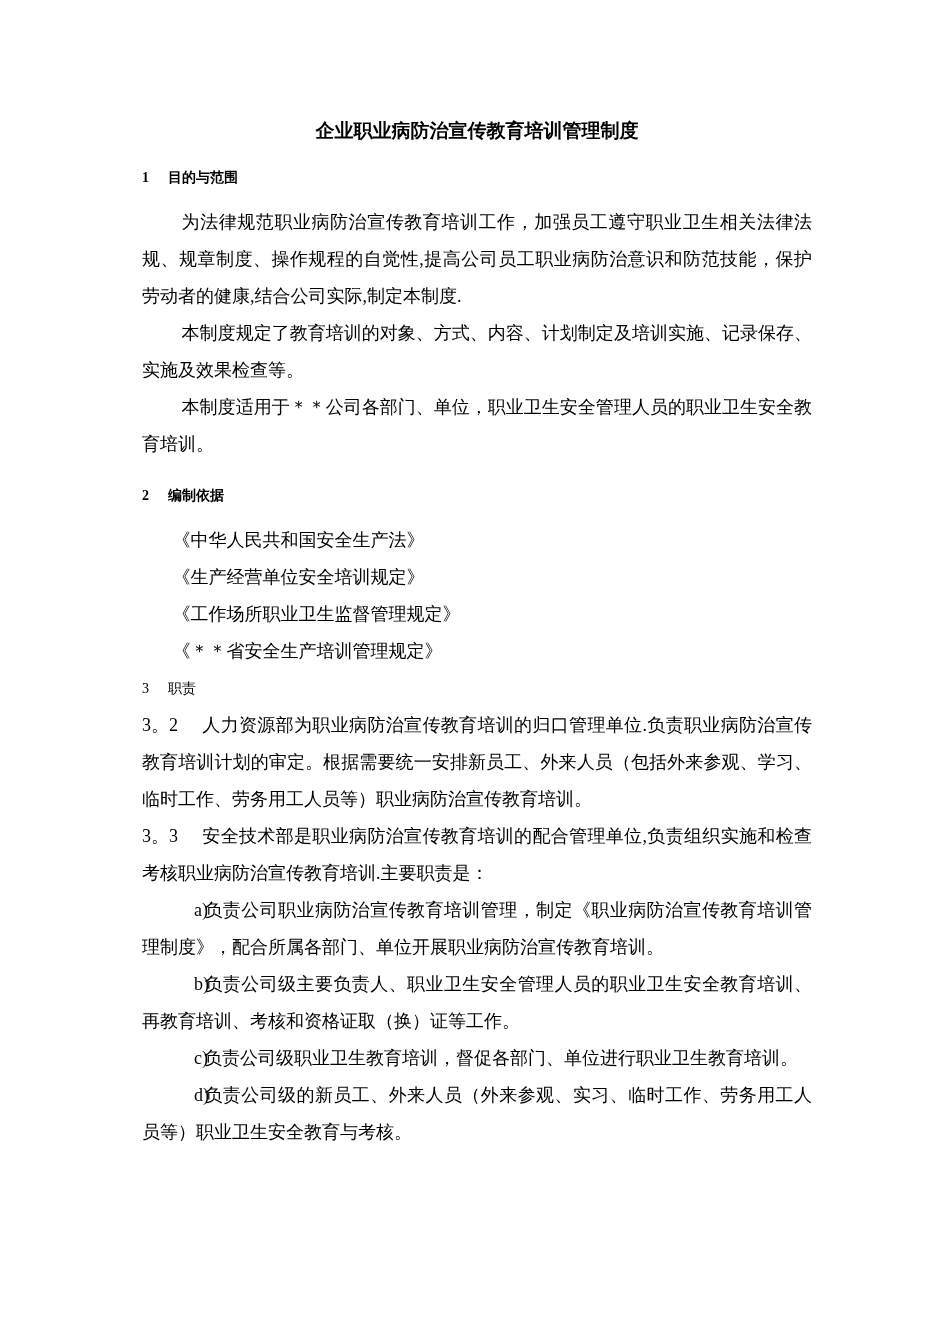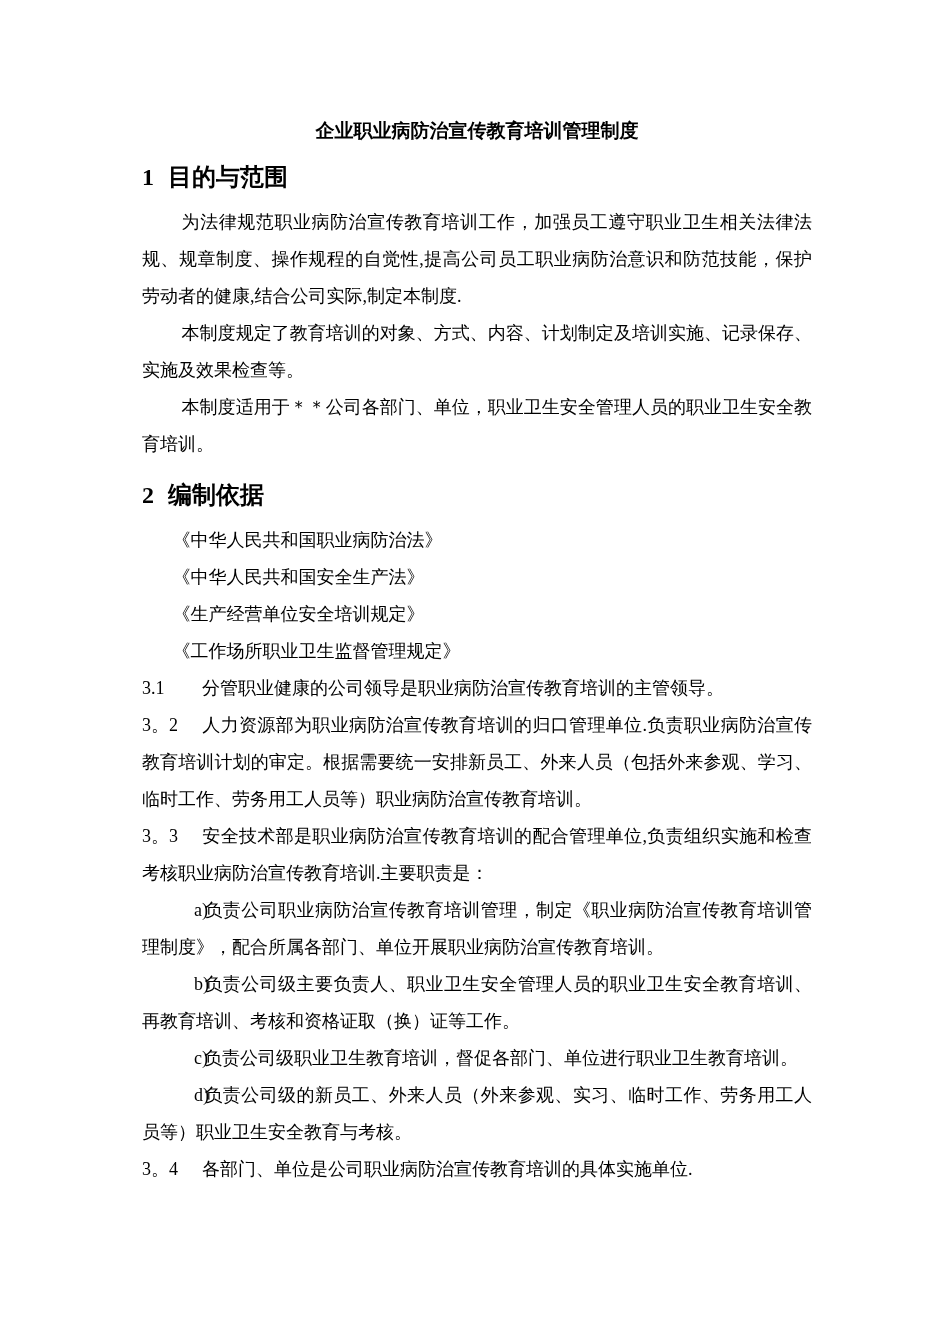--- a/index.html
+++ b/index.html
@@ -18,21 +18,21 @@
   .page * { box-sizing: border-box; }
   p { margin: 0; font-size: 18px; line-height: 37px; text-align: justify; }
   .doc-title {
     margin: 0 0 10px 0;
     font-size: 19px;
     font-weight: 700;
     line-height: 37px;
     text-align: center;
   }
   .heading {
-    font-size: 24px;
+    font-size: 14px;
     font-weight: 700;
     line-height: 37px;
     margin: 0;
   }
   .heading.h1 { margin: 10px 0 8px 0; }
   .heading.h2 { margin: 14px 0 8px 0; }
   .heading.h3 { font-weight: 400; margin: 0; }
   .heading .num { display: inline-block; min-width: 26px; }
   .body-p { text-indent: 2.2em; }
   .ref-p  { text-indent: 1.7em; }
@@ -52,29 +52,29 @@
   </div>
 
   <p class="body-p">为法律规范职业病防治宣传教育培训工作，加强员工遵守职业卫生相关法律法规、规章制度、操作规程的自觉性,提高公司员工职业病防治意识和防范技能，保护劳动者的健康,结合公司实际,制定本制度.</p>
   <p class="body-p">本制度规定了教育培训的对象、方式、内容、计划制定及培训实施、记录保存、实施及效果检查等。</p>
   <p class="body-p">本制度适用于＊＊公司各部门、单位，职业卫生安全管理人员的职业卫生安全教育培训。</p>
 
   <div class="heading h2">
     <span class="num">2</span><span>编制依据</span>
   </div>
 
-  <p class="ref-p">《中华人民共和国职业病防治法》</p>
   <p class="ref-p">《中华人民共和国安全生产法》</p>
   <p class="ref-p">《生产经营单位安全培训规定》</p>
   <p class="ref-p">《工作场所职业卫生监督管理规定》</p>
+  <p class="ref-p">《＊＊省安全生产培训管理规定》</p>
 
+  <div class="heading h3">
+    <span class="num">3</span><span>职责</span>
+  </div>
 
-  <p class="item-p">
-    <span class="inum">3.1</span><span>分管职业健康的公司领导是职业病防治宣传教育培训的主管领导。</span>
-  </p>
 
   <p class="item-p">
     <span class="inum">3。2</span><span>人力资源部为职业病防治宣传教育培训的归口管理单位.负责职业病防治宣传教育培训计划的审定。根据需要统一安排新员工、外来人员（包括外来参观、学习、临时工作、劳务用工人员等）职业病防治宣传教育培训。</span>
   </p>
 
   <p class="item-p">
     <span class="inum">3。3</span><span>安全技术部是职业病防治宣传教育培训的配合管理单位,负责组织实施和检查考核职业病防治宣传教育培训.主要职责是：</span>
   </p>
 
   <p class="sub-p">
@@ -86,17 +86,14 @@
   </p>
 
   <p class="sub-p">
     <span class="inum">c)</span><span>负责公司级职业卫生教育培训，督促各部门、单位进行职业卫生教育培训。</span>
   </p>
 
   <p class="sub-p">
     <span class="inum">d)</span><span>负责公司级的新员工、外来人员（外来参观、实习、临时工作、劳务用工人员等）职业卫生安全教育与考核。</span>
   </p>
 
-  <p class="item-p">
-    <span class="inum">3。4</span><span>各部门、单位是公司职业病防治宣传教育培训的具体实施单位.</span>
-  </p>
 
 </div>
 
 </body></html>

